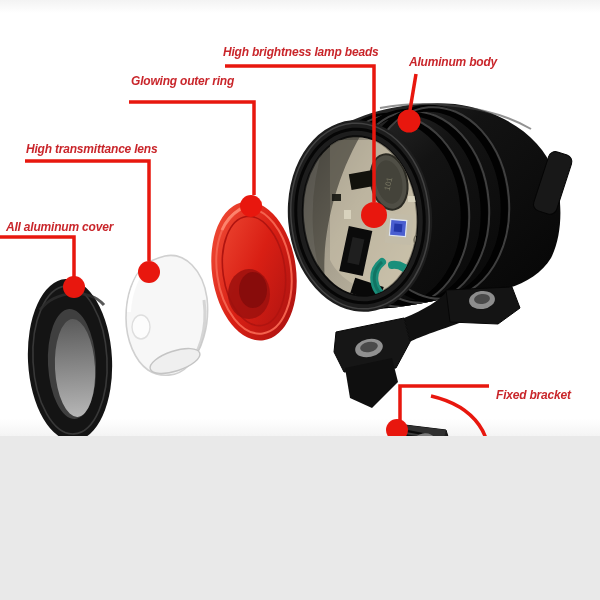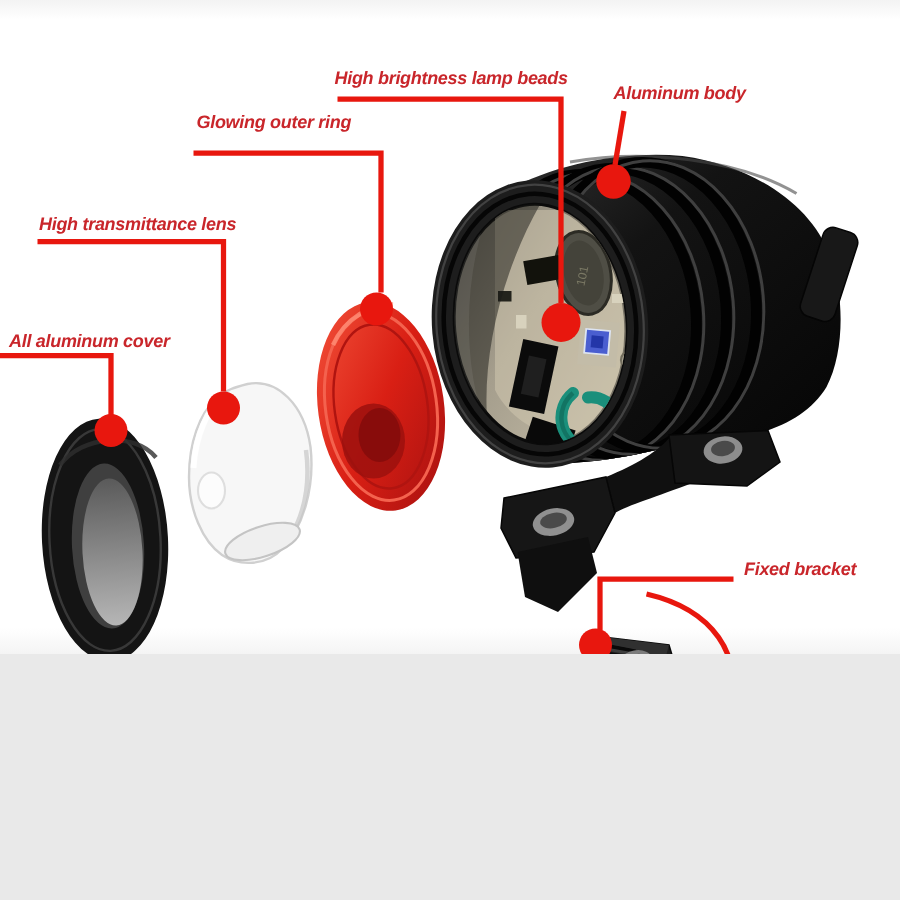--- a/index.html
+++ b/index.html
@@ -218,15 +218,15 @@
       <polygon points="227,456 236,437 246,454"></polygon>
       <polygon points="474,474 493,471 483,492"></polygon>
     </g>
   </svg>
 
   <div class="lbl" style="left:223px;top:45px;">High brightness lamp beads</div>
   <div class="lbl" style="left:409px;top:55px;">Aluminum body</div>
   <div class="lbl" style="left:131px;top:74px;">Glowing outer ring</div>
   <div class="lbl" style="left:26px;top:142px;">High transmittance lens</div>
   <div class="lbl" style="left:6px;top:220px;">All aluminum cover</div>
-  <div class="lbl" style="left:496px;top:372px;">Fixed bracket</div>
+  <div class="lbl" style="left:496px;top:388px;">Fixed bracket</div>
 
 </div>
 
 </body></html>

